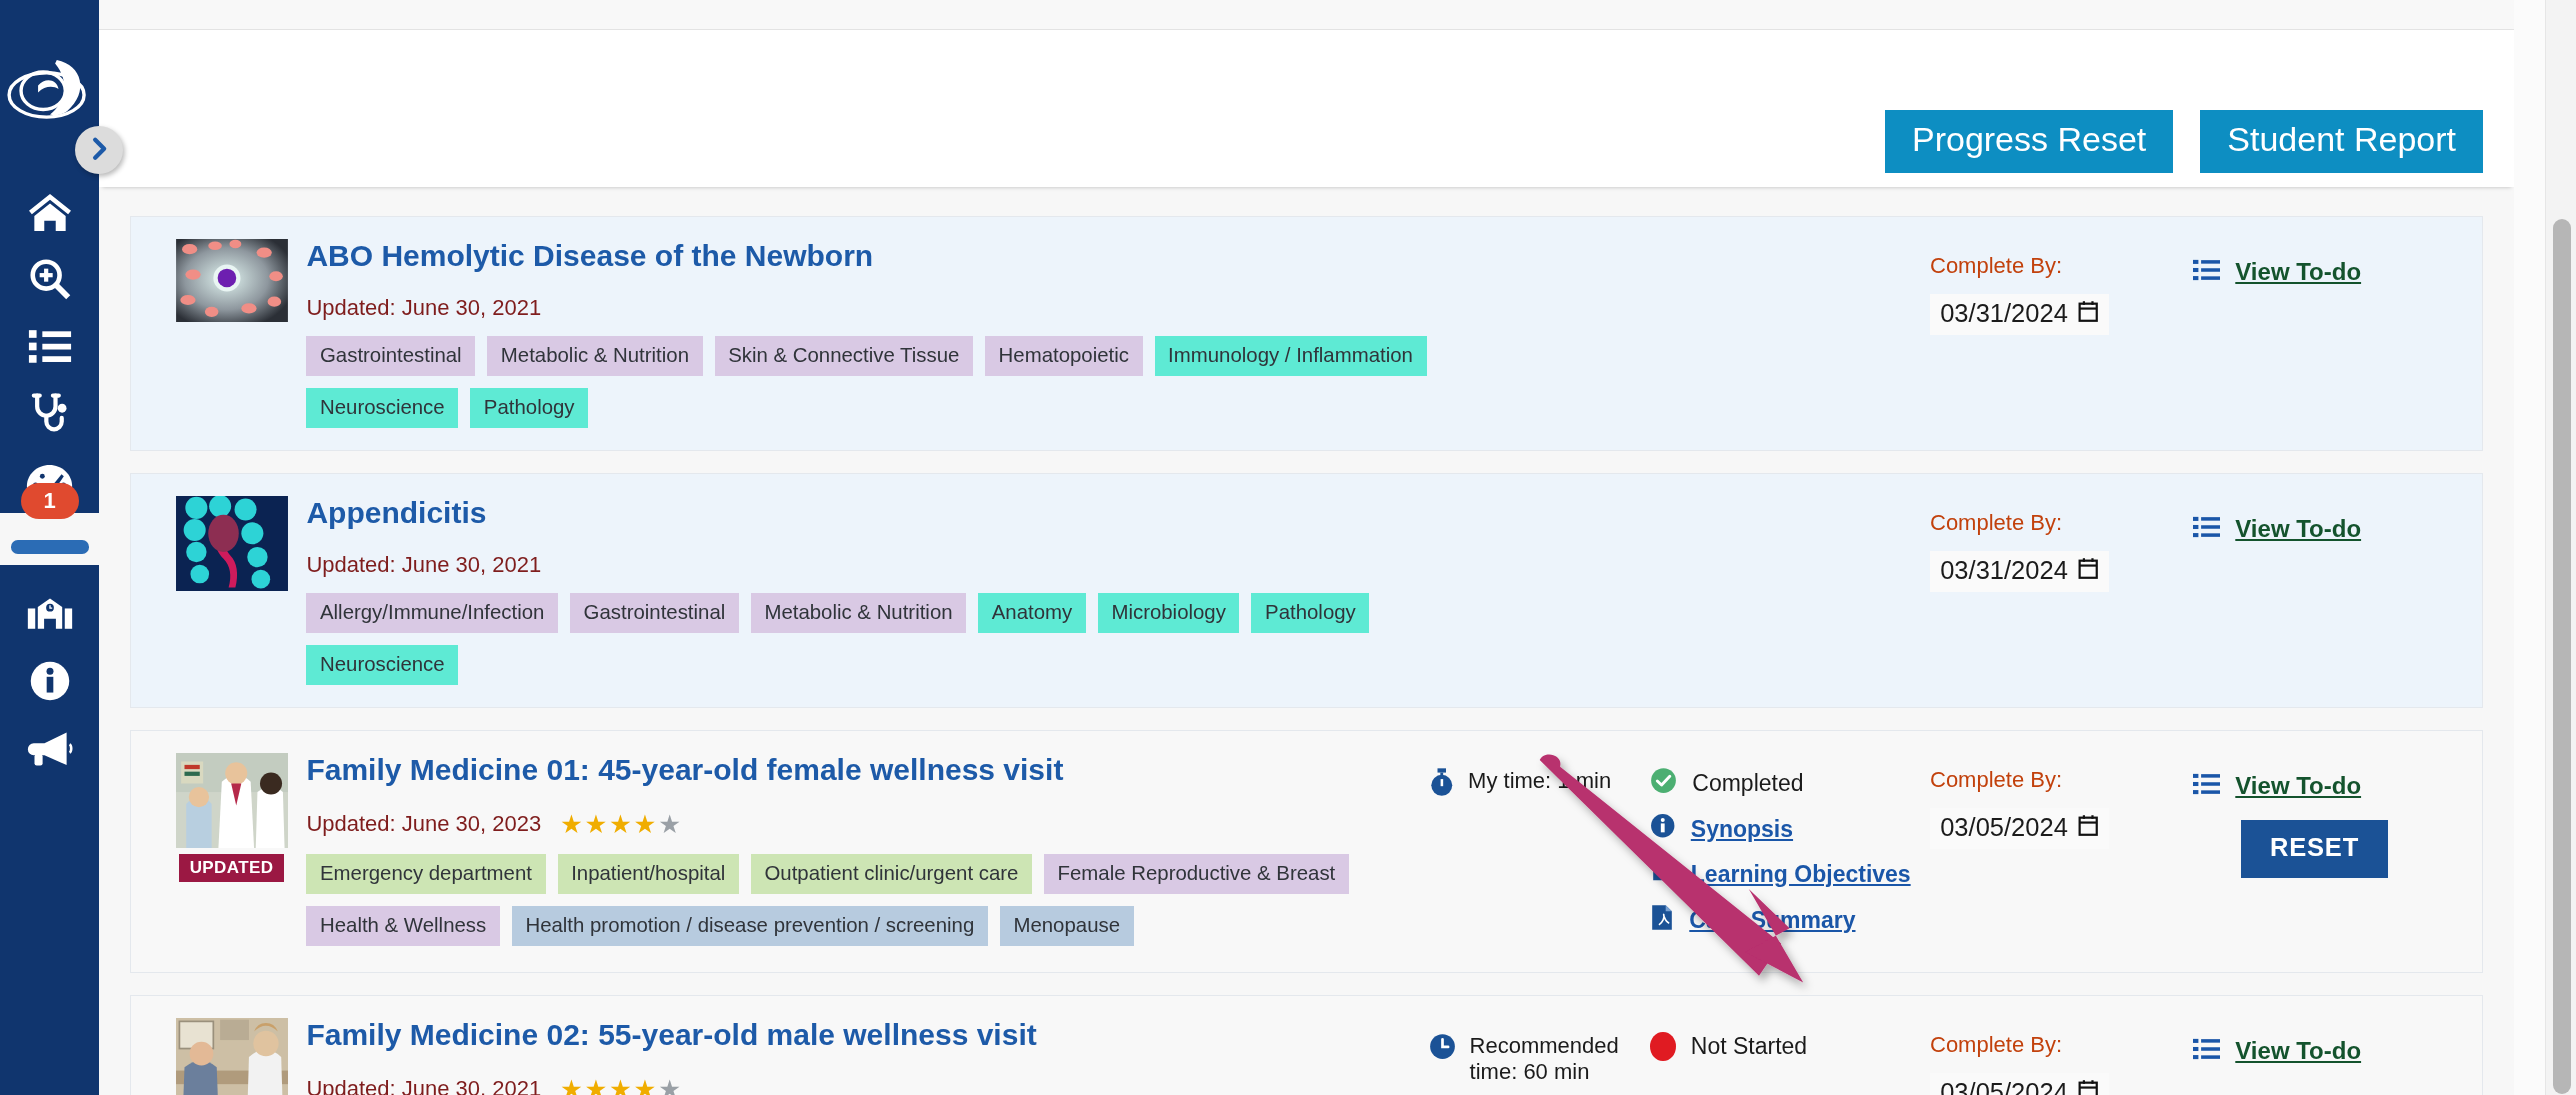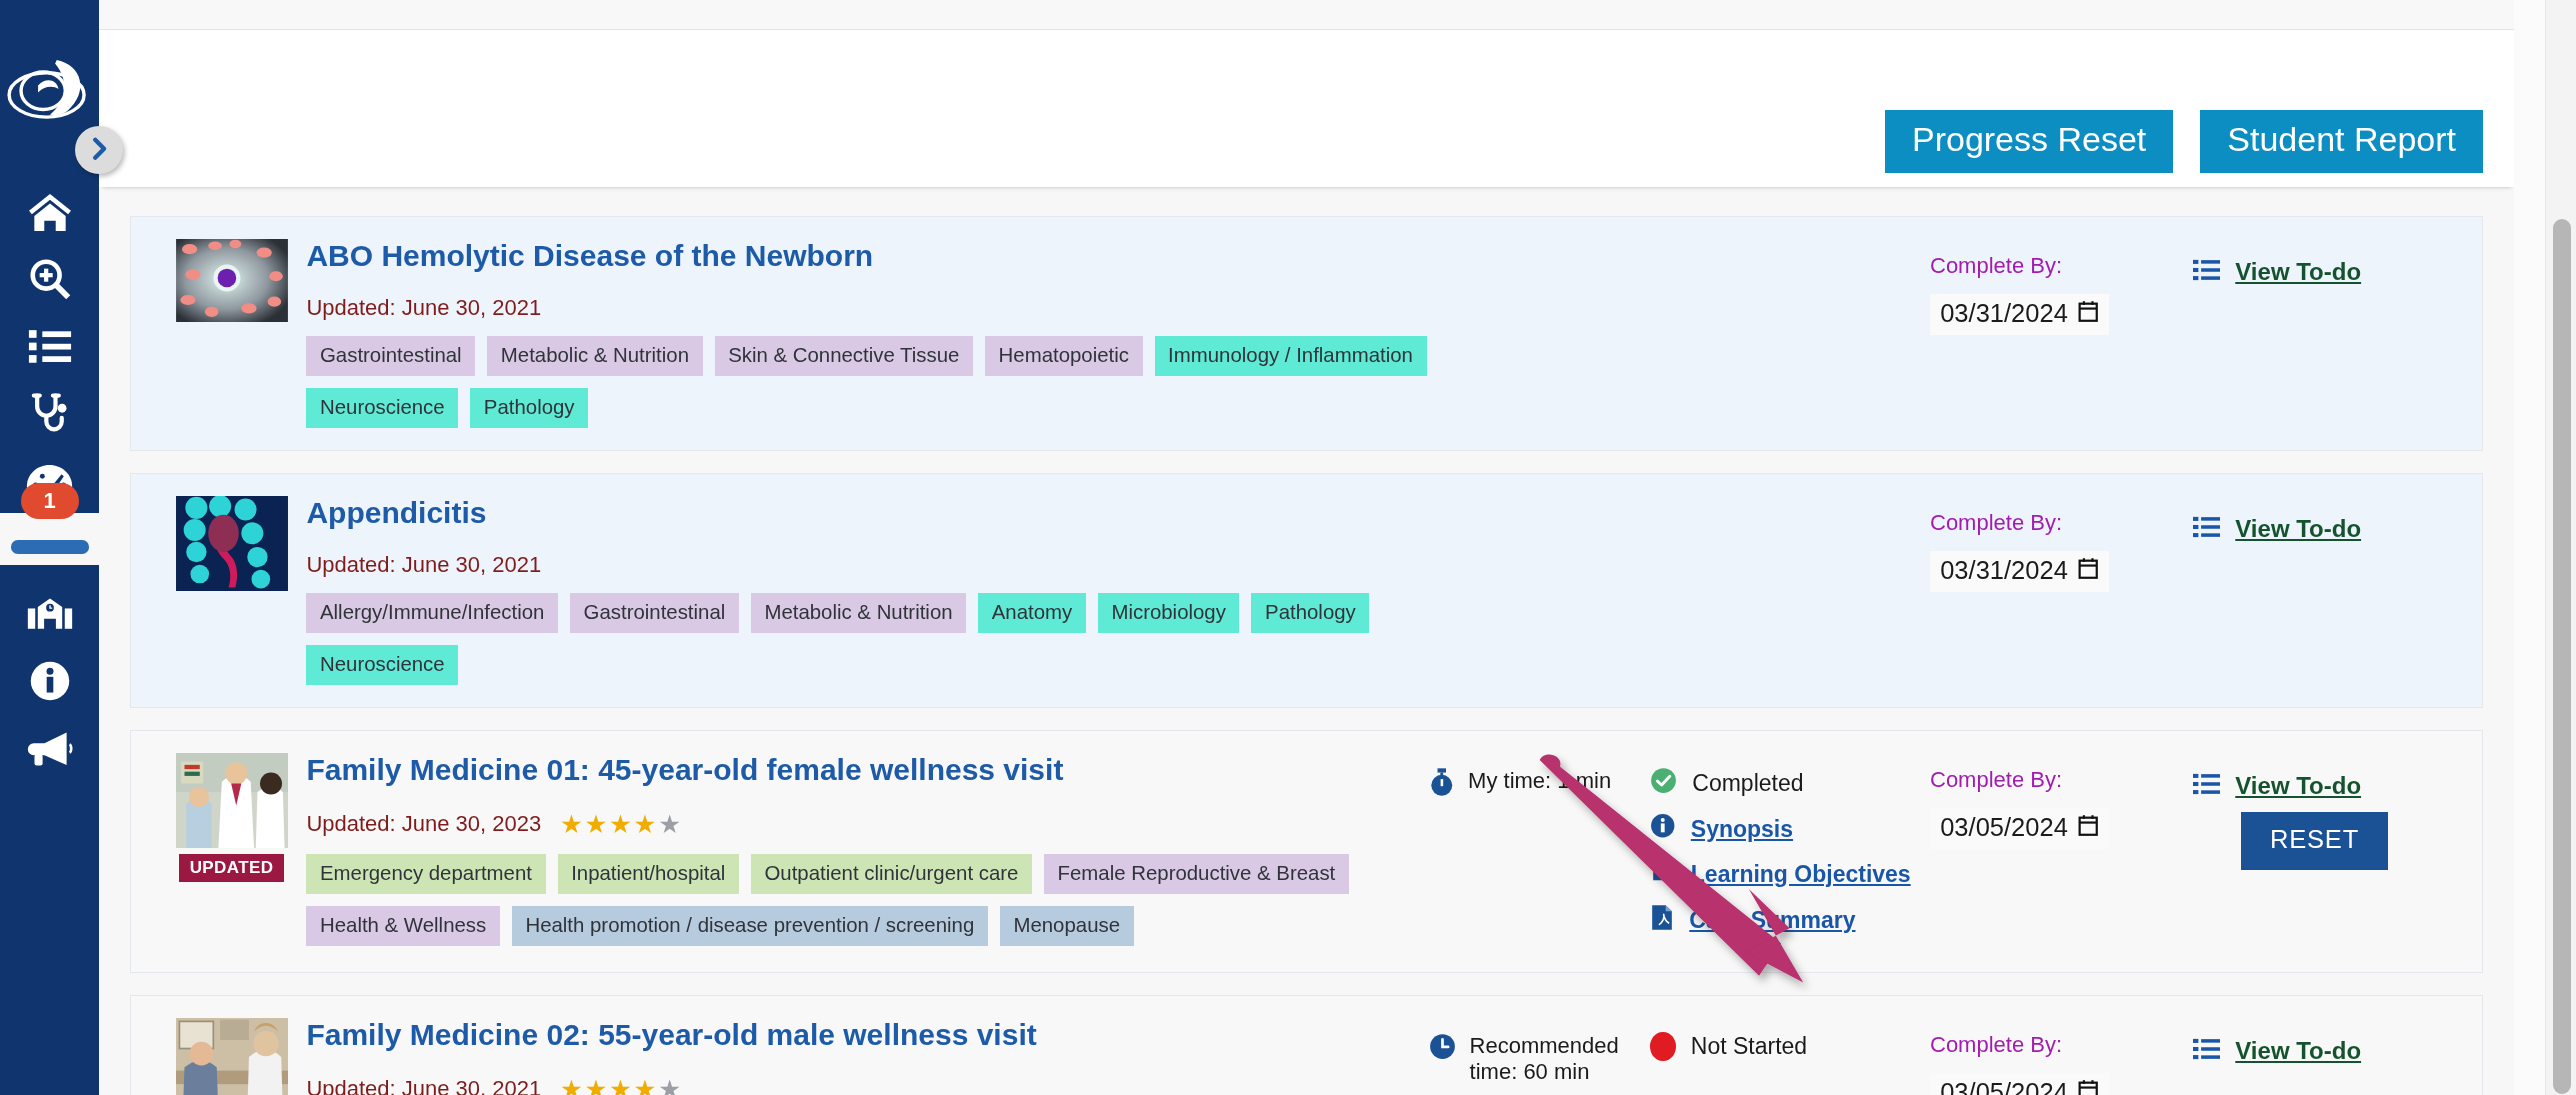--- a/index.html
+++ b/index.html
@@ -197,21 +197,21 @@
     font-weight: bold; font-size: 23px; cursor: pointer;
   }
   .dot-red {
     width: 25.5px; height: 29px; border-radius: 50%;
     background: #e01b22; display: inline-block;
   }
   .col-due {
     flex: 0 0 263px;
     padding-top: 13.6px;
   }
-  .due-label { font-size: 22px; color: #a21caf; margin-bottom: 15.3px; }
+  .due-label { font-size: 22px; color: #c2410c; margin-bottom: 15.3px; }
   .date-box {
     display: inline-flex; align-items: center; gap: 10.2px;
     background: #fafafa;
     padding: 5.1px 10.2px 6.8px 10.2px;
     font-size: 25.5px; color: #1b1b1b;
     cursor: pointer;
   }
   .col-todo {
     flex: 0 0 289px;
     padding-top: 18.7px;
@@ -219,23 +219,23 @@
   }
   .todo-link {
     display: flex; align-items: center; gap: 15.3px;
     cursor: pointer;
   }
   .todo-link span.lbl {
     color: #14532d; font-weight: bold; font-size: 24px;
     text-decoration: underline;
   }
   .btn-reset {
-    margin-top: 12px; margin-left: 48px;
+    margin-top: 20px; margin-left: 48px;
     background: #1b5296; color: #fff; border: none;
-    font-size: 25.5px; font-weight: normal;
+    font-size: 25.5px; font-weight: bold;
     padding: 13.6px 29px 15.3px 29px;
     letter-spacing: 0.8px;
     cursor: pointer;
   }
 
   
   #annotation-arrow {
     position: absolute;
     left: 1504px; top: 731px;
     width: 391px; height: 289px;

